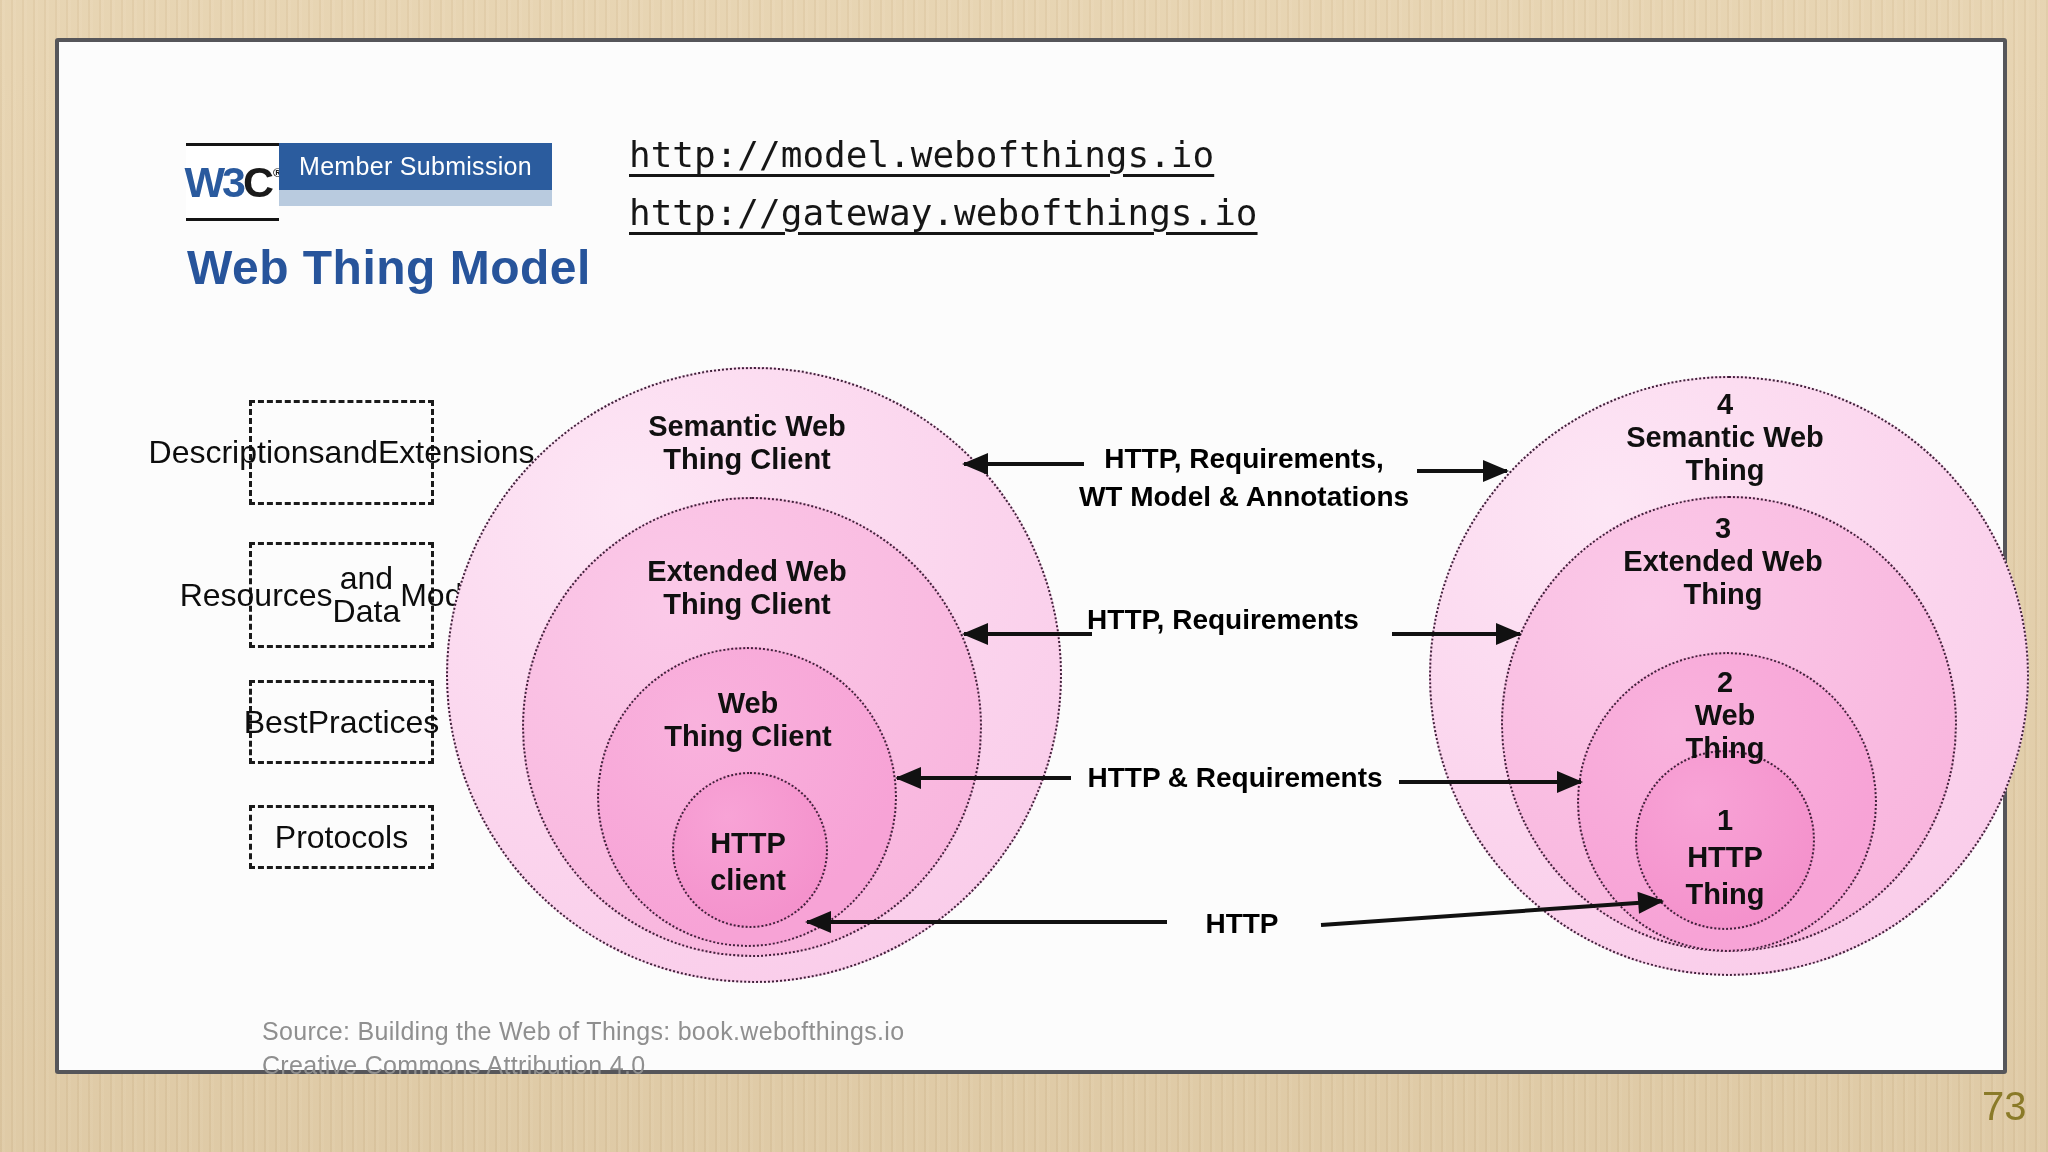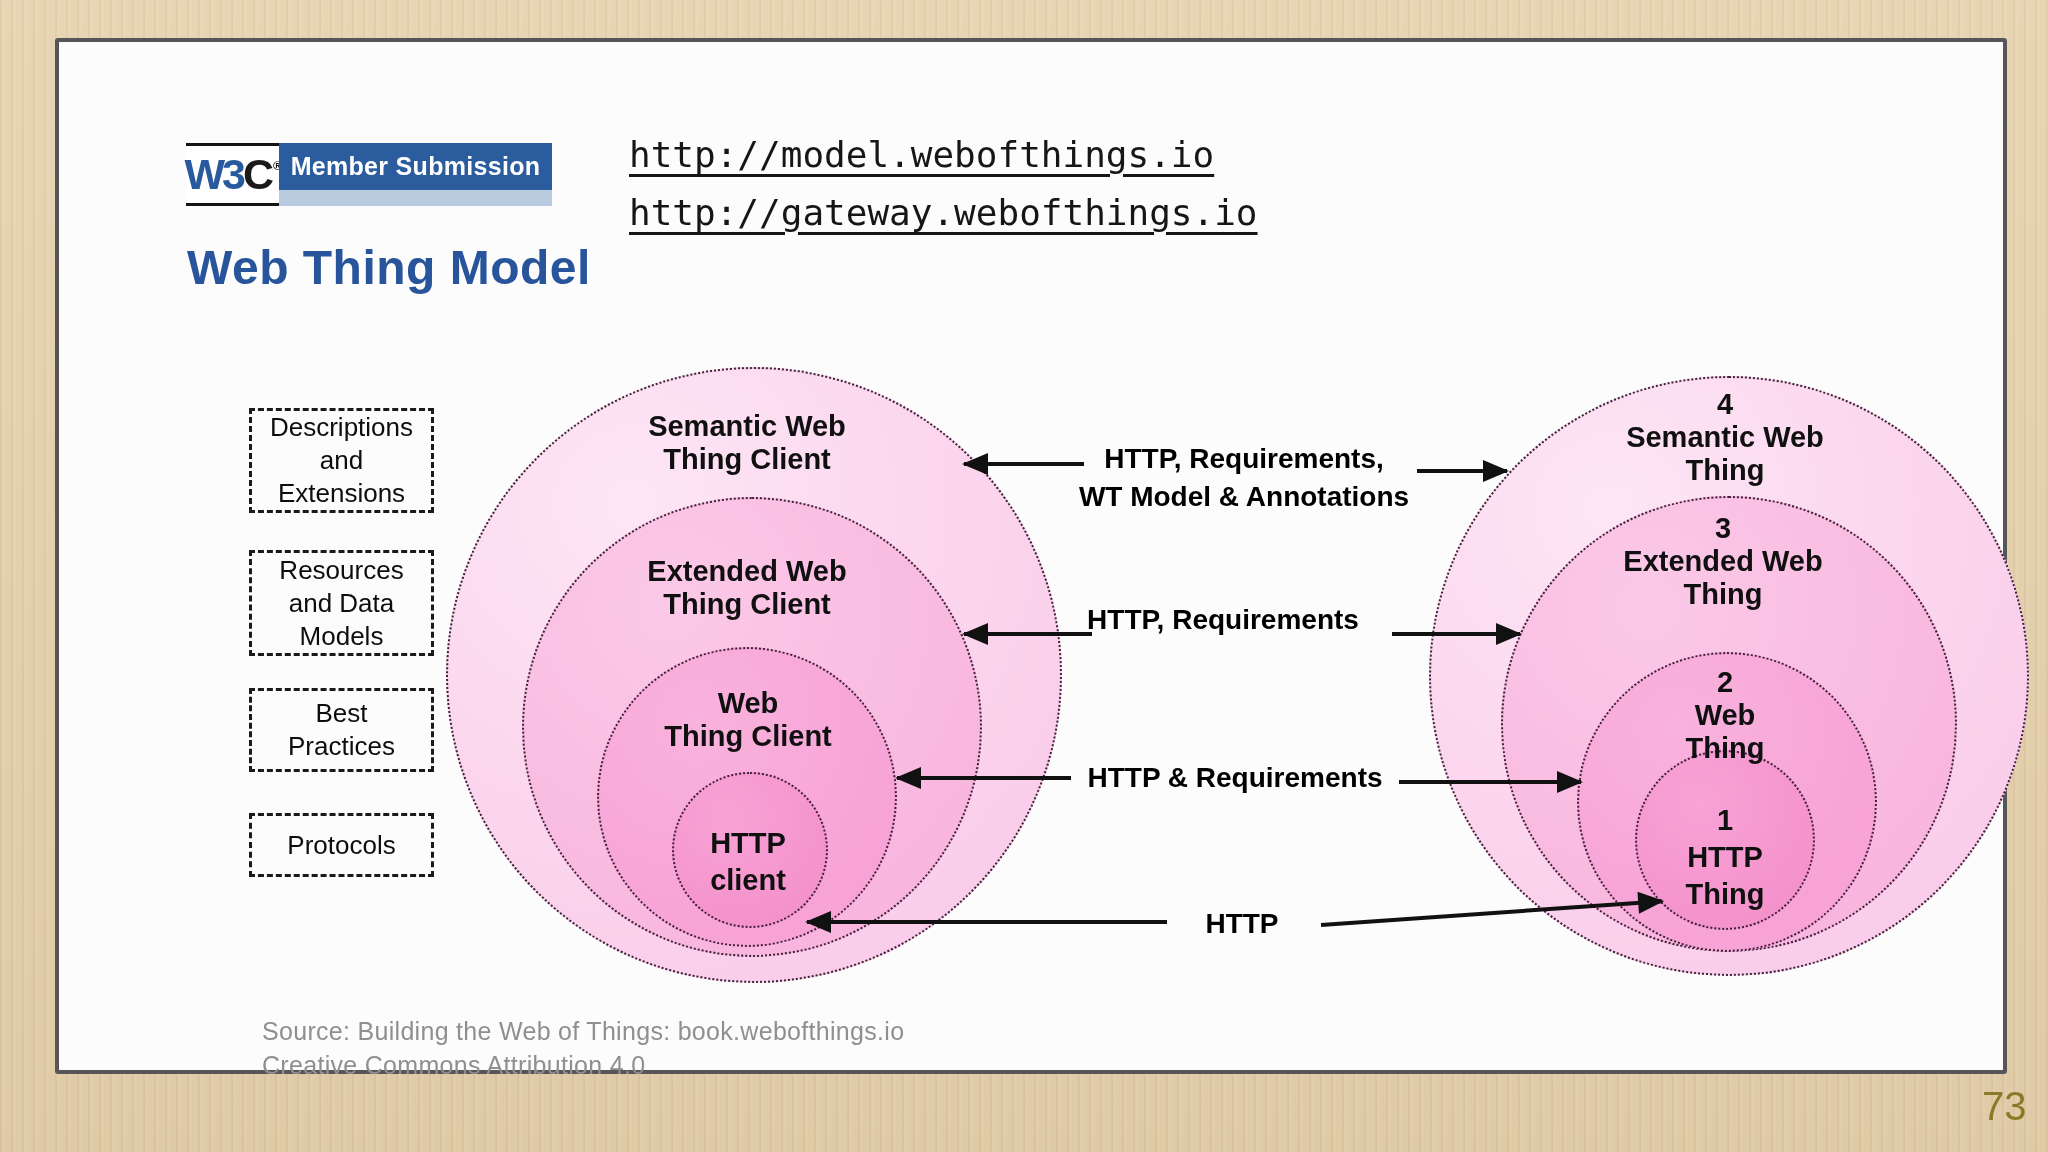--- a/index.html
+++ b/index.html
@@ -14,48 +14,48 @@
         rgba(0,0,0,0) 5px, rgba(0,0,0,0) 11px),
       #e6d2ae;
   }
   .slide {
     position: absolute; left: 55px; top: 38px; width: 1952px; height: 1036px;
     background: #fcfcfc; border: 4px solid #56565a; border-radius: 3px;
     box-sizing: border-box;
   }
   
   .w3c-box {
-    position: absolute; left: 127px; top: 101px; width: 93px; height: 63px;
+    position: absolute; left: 127px; top: 101px; width: 93px; height: 78px;
     background: #ffffff; border-top: 3px solid #141414; border-bottom: 3px solid #141414;
     box-sizing: border-box; display: flex; align-items: center; justify-content: center;
   }
   .w3c-text { font-weight: bold; font-size: 43px; letter-spacing: -3px; color: #2a5a9e; white-space: nowrap; }
   .w3c-text .c-black { color: #1a1a1a; }
   .w3c-text sup { font-size: 13px; letter-spacing: 0; color: #1a1a1a; position: relative; top: -4px; left: 2px; }
   .banner {
     position: absolute; left: 220px; top: 101px; width: 273px; height: 47px;
     background: #2b5c9e; color: #ffffff; display: flex; align-items: center; justify-content: center;
-    font-size: 25px; font-weight: bold; letter-spacing: 0.3px;
+    font-size: 25px; font-weight: normal; letter-spacing: 0.3px;
   }
   .banner-strip { position: absolute; left: 220px; top: 148px; width: 273px; height: 16px; background: #b9cbdf; }
   .url {
     position: absolute; left: 570px; font-family: "DejaVu Sans Mono", monospace;
     font-size: 36px; color: #161616; text-decoration: underline;
     text-decoration-thickness: 3px; text-underline-offset: 7px; white-space: nowrap;
   }
   .url.u1 { top: 92px; }
   .url.u2 { top: 150px; }
   .page-title { position: absolute; left: 128px; top: 198px; font-size: 48px; font-weight: bold; color: #27549b; letter-spacing: 0.5px; }
   .page-subtitle { position: absolute; left: 128px; top: 264px; font-size: 27px; color: #2c5a9e; }
   
   .legend-box {
     position: absolute; left: 190px; width: 185px; box-sizing: border-box;
-    border: 3px dashed #1a1a1a; display: flex; flex-direction: column;
+    border: 3px dashed #1a1a1a; display: flex; flex-direction: row;
     align-items: center; justify-content: center; text-align: center;
-    font-size: 26px; line-height: 33px; color: #0d0d0d; background: transparent; margin-top: 8px;
+    font-size: 32px; line-height: 33px; color: #0d0d0d; background: transparent;
   }
   .lb1 { top: 358px; height: 105px; }
   .lb2 { top: 500px; height: 106px; }
   .lb3 { top: 638px; height: 84px; }
   .lb4 { top: 763px; height: 64px; }
   .legend-box span { display: block; }
   
   .ring { position: absolute; border-radius: 50%; border: 2px dotted #40203a; box-sizing: border-box; }
   .ring.t1 { background: radial-gradient(circle at 30% 22%, #fde6f5 0%, #fbd4ed 55%, #f9c8e8 100%); }
   .ring.t2 { background: radial-gradient(circle at 32% 24%, #fbc9e8 0%, #f9bae0 60%, #f8b0db 100%); }

